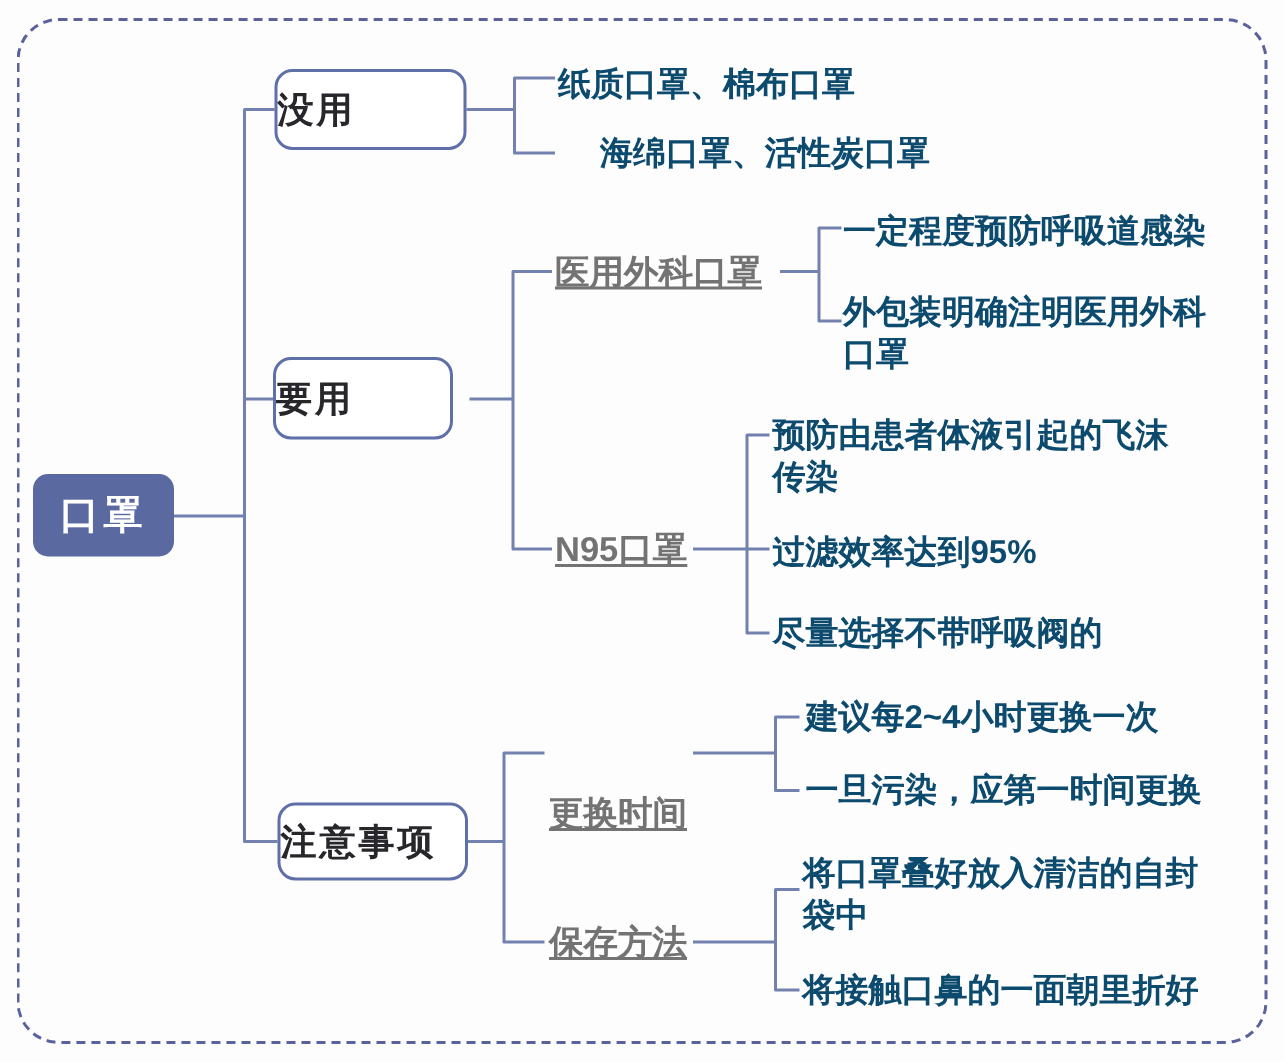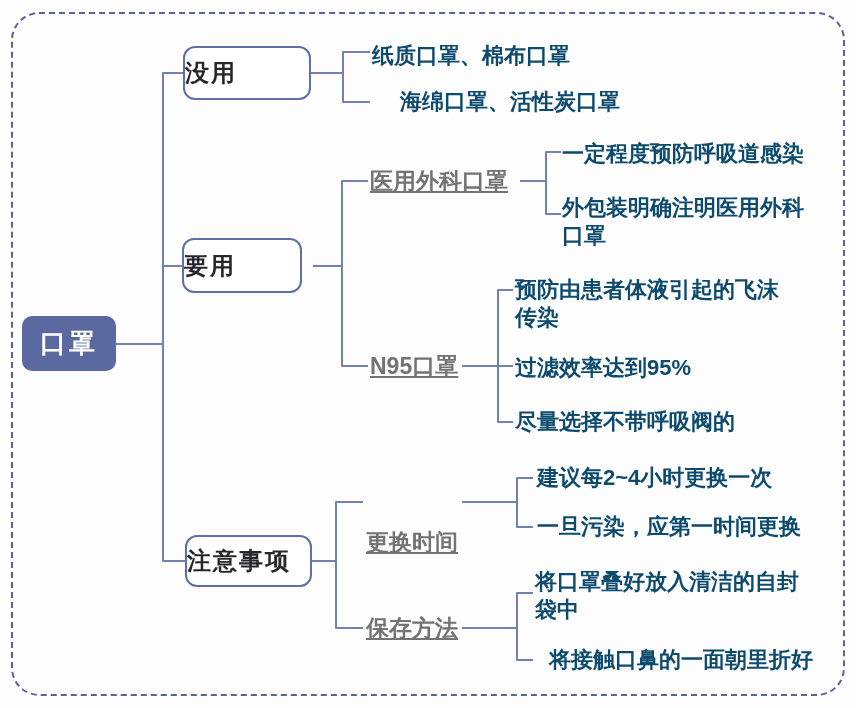--- a/index.html
+++ b/index.html
@@ -119,15 +119,15 @@
   <div class="leaf" style="left:515px;top:354px;">过滤效率达到95%</div>
   <div class="leaf" style="left:515px;top:408px;text-align:center;">尽量选择不带呼吸阀的</div>
 
   <div class="subnode" style="left:366px;top:488px;margin-top:40px;">更换时间</div>
   <div class="leaf" style="left:537px;top:464px;">建议每2~4小时更换一次</div>
   <div class="leaf" style="left:537px;top:513px;">一旦污染，应第一时间更换</div>
 
   <div class="subnode" style="left:366px;top:614px;">保存方法</div>
   <div class="leaf" style="left:535px;top:568px;">将口罩叠好放入清洁的自封
 袋中</div>
-  <div class="leaf" style="left:535px;top:646px;margin-left:14px;">将接触口鼻的一面朝里折好</div>
+  <div class="leaf" style="left:535px;top:646px;">将接触口鼻的一面朝里折好</div>
 
 </div>
 
 </body></html>

